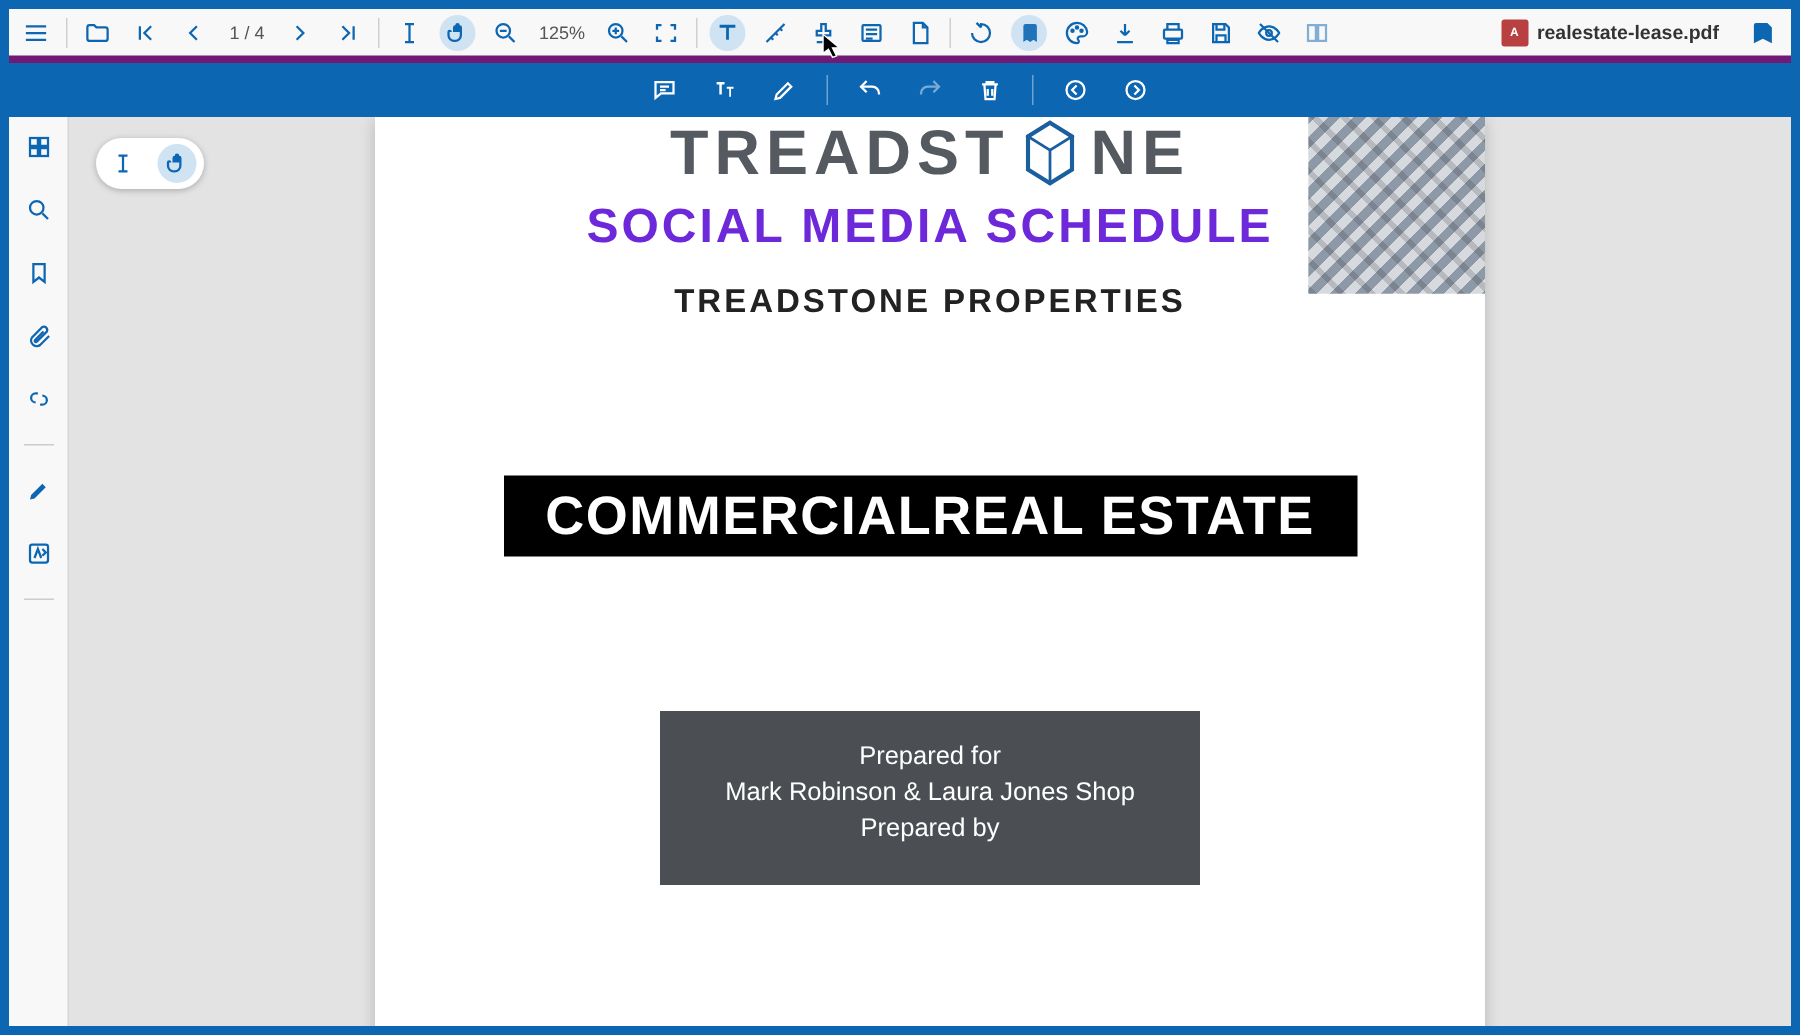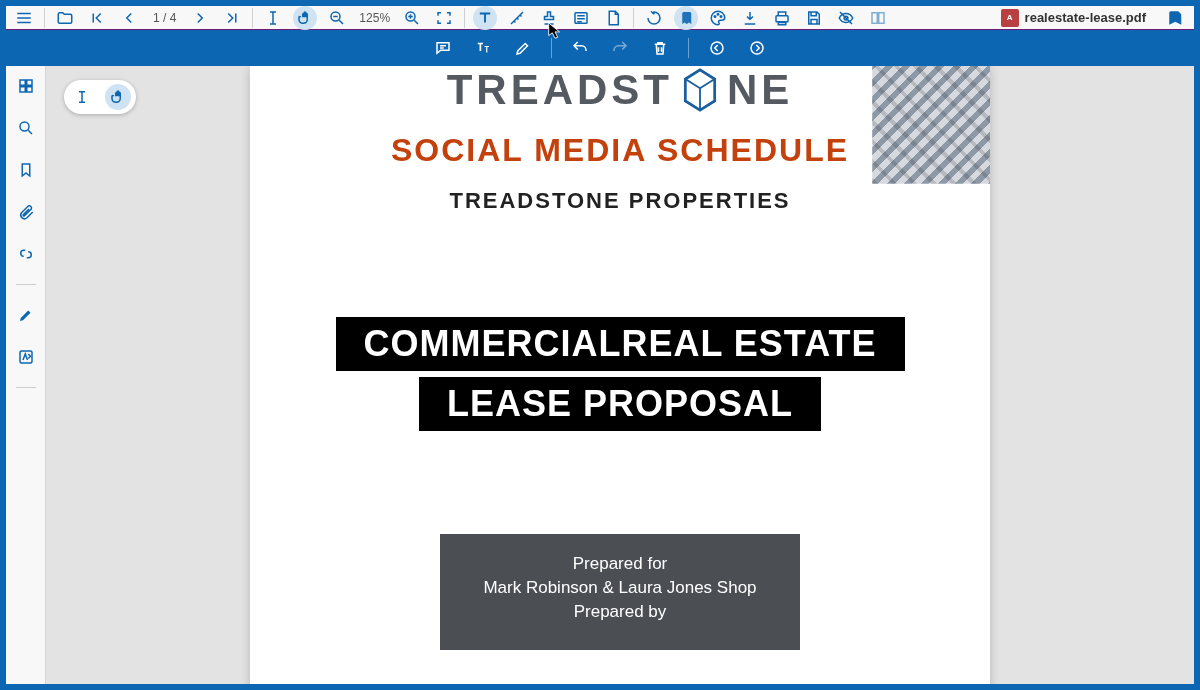--- a/index.html
+++ b/index.html
@@ -3,21 +3,21 @@
 <meta charset="utf-8">
 <style>
   * { box-sizing: border-box; margin: 0; padding: 0; }
   html, body { width: 1200px; height: 690px; overflow: hidden; font-family: Arial, Helvetica, sans-serif; }
   body { background: #e9e9e9; display: flex; flex-direction: column; }
 
   
   .app-frame { border: 6px solid #0c66b2; width: 100%; height: 100%; display: flex; flex-direction: column; background: #e3e3e3; }
 
   
-  .main-toolbar { height: 24px; background: #f8f8f8; display: flex; align-items: center; padding: 0 6px; gap: 8px; font-size: 13px; color: #0c66b2; border-bottom: 1px solid #701a75; }
+  .main-toolbar { height: 36px; background: #f8f8f8; display: flex; align-items: center; padding: 0 6px; gap: 8px; font-size: 13px; color: #0c66b2; border-bottom: 5px solid #701a75; }
   .tb-btn { width: 24px; height: 24px; display: flex; align-items: center; justify-content: center; cursor: pointer; border-radius: 50%; color: #0c66b2; }
   .tb-btn.active { background: #cfe3f3; }
   .tb-sep { width: 1px; height: 20px; background: #cfcfcf; }
   .page-counter { font-size: 12px; color: #555; padding: 0 4px; }
   .zoom-level { font-size: 12px; color: #555; padding: 0 2px; text-align: right; }
   .filebox { display: flex; align-items: center; gap: 6px; margin-left: auto; }
   .file-icon { width: 18px; height: 18px; background: #b84040; border-radius: 2px; display:flex;align-items:center;justify-content:center;color:#fff;font-size:8px;font-weight:bold; }
   .file-name { font-size: 13px; color: #333; font-weight: bold; }
 
   
@@ -51,21 +51,21 @@
   }
   .corner-building::after{
     content:""; position:absolute; inset:0;
     background: repeating-linear-gradient(0deg, rgba(0,0,0,0.18) 0 4px, transparent 4px 14px);
   }
 
   .logo-row { position: relative; text-align: center; }
   .logo-text { font-size: 42px; font-weight: 800; letter-spacing: 4px; color: #555a60; display:inline-flex; align-items:center; gap:8px;}
   .logo-mark { width: 38px; height: 44px; display:inline-block; }
 
-  .subtitle { position:relative; text-align: center; font-size: 32px; font-weight: 800; letter-spacing: 2px; color: #c2410c; margin-top: 18px; }
+  .subtitle { position:relative; text-align: center; font-size: 32px; font-weight: 800; letter-spacing: 2px; color: #6d28d9; margin-top: 6px; }
 
   .company { position:relative; text-align: center; font-size: 22px; font-weight: 700; letter-spacing: 2px; color: #222; margin-top: 19px; }
 
   .headline-block { position: relative; text-align: center; margin-top: 100px; }
   .headline-bar { display: inline-block; background: #000; color: #fff; font-weight: 800; font-size: 36px; letter-spacing: 1px; padding: 6px 28px; margin: 3px 0;}
 
   .prepared-box { position: relative; margin: 100px auto 0; width: 360px; background: rgba(50,55,60,0.88); color: #fff; text-align: center; padding: 16px 10px 24px; font-size: 17px; }
   .prepared-box div { margin: 4px 0; }
 
   svg { width: 18px; height: 18px; }
@@ -353,21 +353,20 @@
             </svg>
             <span>NE</span>
           </span>
         </div>
 
         <div class="subtitle">SOCIAL MEDIA SCHEDULE</div>
         <div class="company">TREADSTONE PROPERTIES</div>
 
         <div class="headline-block">
           <span class="headline-bar">COMMERCIALREAL ESTATE</span><br>
-          <span class="headline-bar">LEASE PROPOSAL</span>
         </div>
 
         <div class="prepared-box">
           <div>Prepared for</div>
           <div>Mark Robinson &amp; Laura Jones Shop</div>
           <div>Prepared by</div>
         </div>
       </div>
 
     </div>

